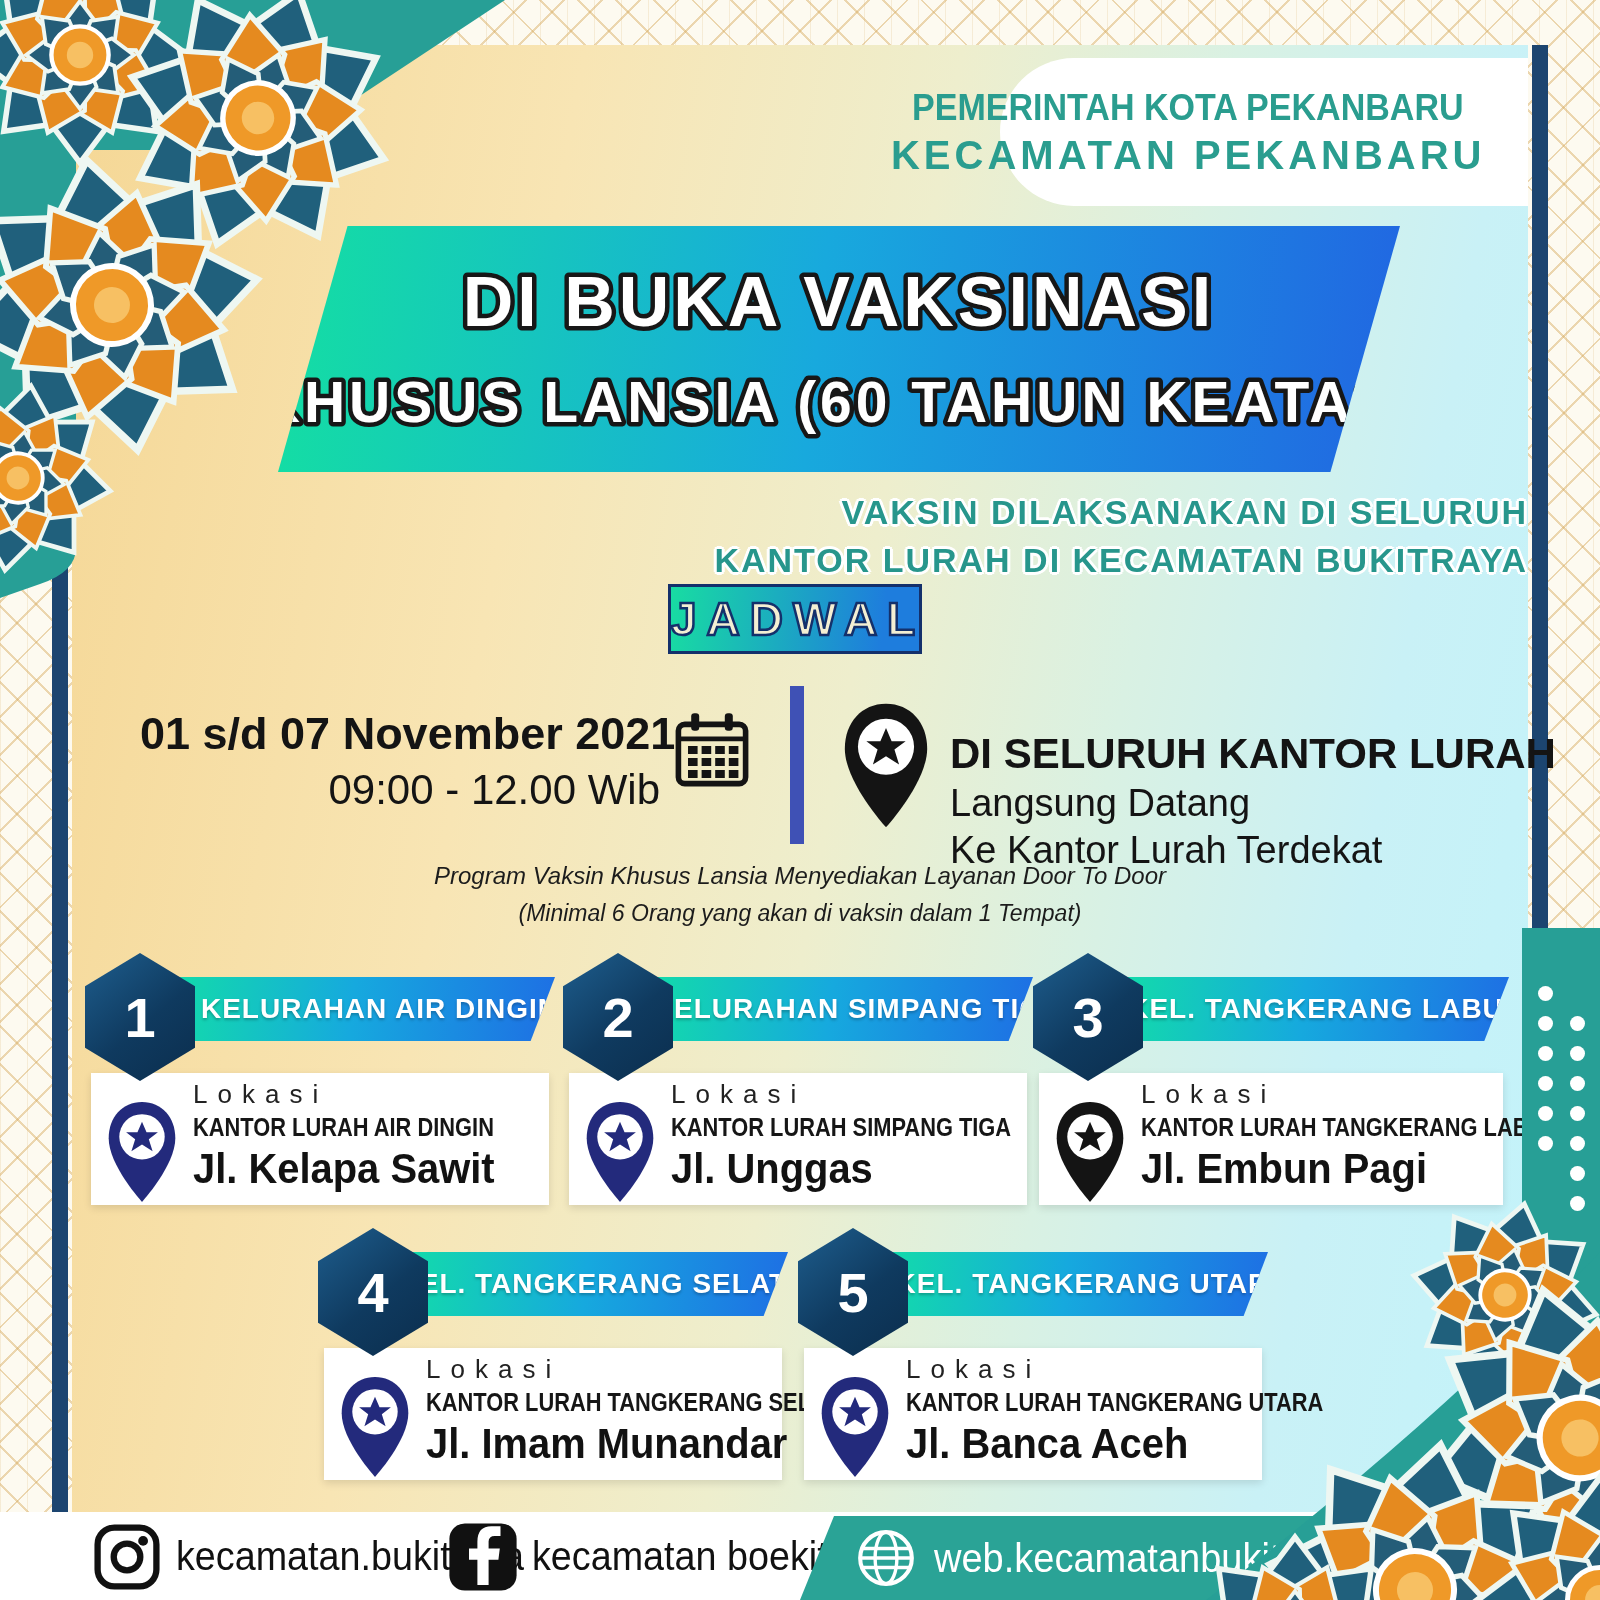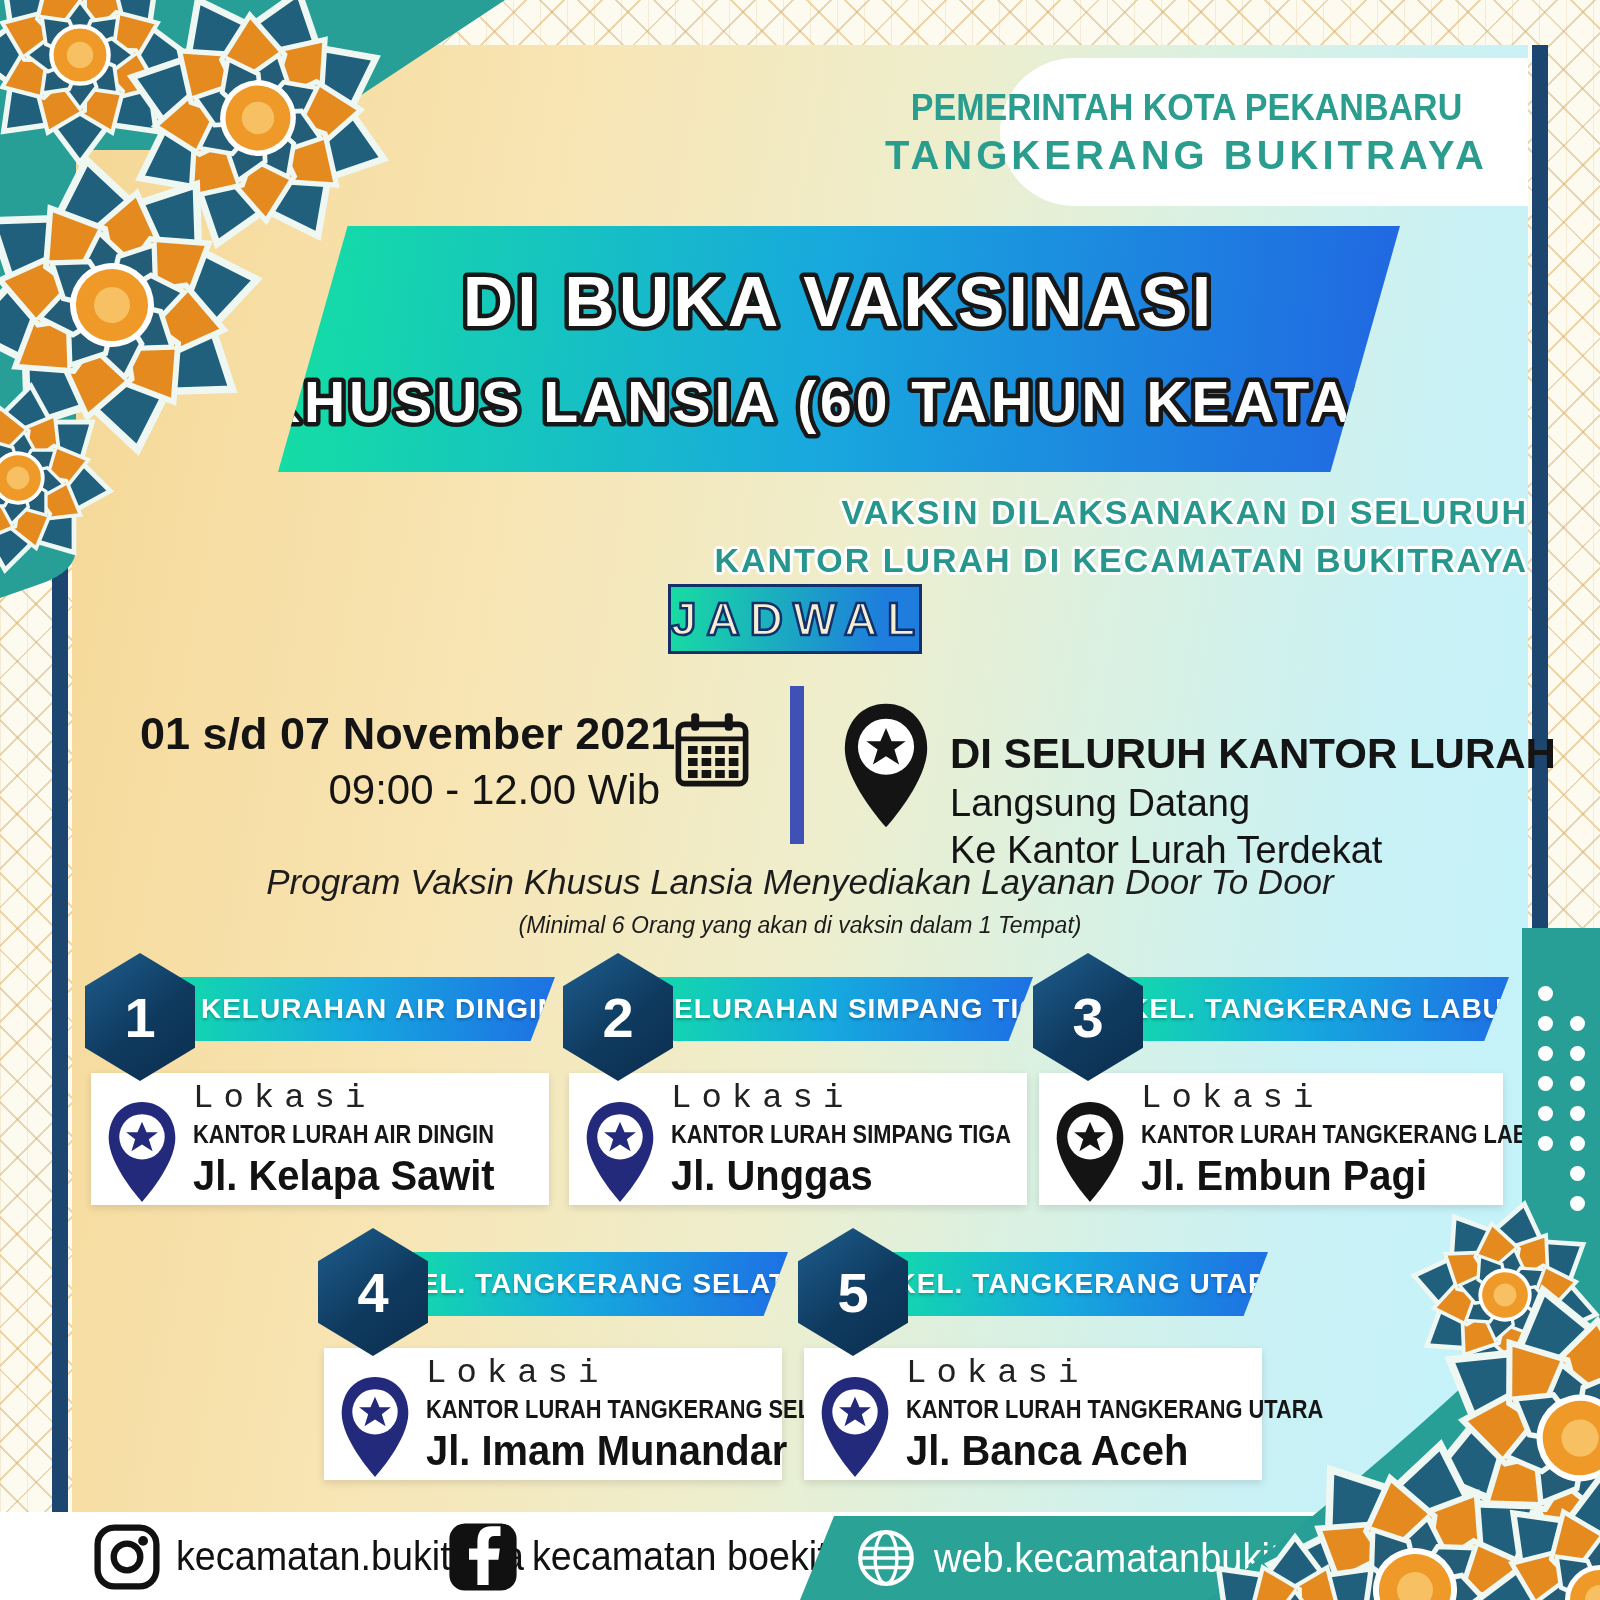--- a/index.html
+++ b/index.html
@@ -46,41 +46,41 @@
   .sched-date .date{font-size:45px;font-weight:bold;white-space:nowrap;}
   .sched-date .time{font-size:42px;margin-top:6px;}
   .cal-icon{position:absolute;left:672px;top:710px;z-index:3;}
   .divider{position:absolute;left:790px;top:686px;width:14px;height:158px;background:#3f51b5;z-index:3;}
   .loc-pin{position:absolute;left:838px;top:700px;z-index:3;color:#141414;}
   .sched-loc{position:absolute;left:950px;top:710px;z-index:3;color:#141414;}
   .sched-loc .t{font-size:42px;font-weight:bold;white-space:nowrap;margin-top:20px;}
   .sched-loc .s{font-size:38px;margin-top:4px;white-space:nowrap;}
   
   .note{position:absolute;left:72px;top:862px;width:1456px;text-align:center;z-index:3;color:#1c1c1c;font-style:italic;}
-  .note .n1{font-size:35px;}
+  .note .n1{font-size:24px;}
   .note .n2{font-size:23px;margin-top:10px;}
   
   .card{position:absolute;width:472px;height:252px;z-index:3;}
   .card .hex{position:absolute;left:0;top:0;width:110px;height:128px;z-index:3;
     clip-path:polygon(50% 0,100% 26%,100% 74%,50% 100%,0 74%,0 26%);
     background:linear-gradient(140deg,#1e5e8e,#0f3a5f 55%,#0b2e4e);
     display:flex;align-items:center;justify-content:center;}
   .card .hex span{color:#fff;font-size:56px;font-weight:bold;}
   .card .ribbon{position:absolute;left:64px;top:24px;right:2px;height:64px;z-index:2;
     clip-path:polygon(0 0,100% 0,94% 100%,0 100%);
     background:linear-gradient(96deg,#12e2a3,#16a9de 50%,#1e6fe4);
     display:flex;align-items:center;justify-content:center;padding-left:56px;}
   .card .ribbon span{color:#fff;font-size:28px;font-weight:bold;letter-spacing:1px;white-space:nowrap;
     text-shadow:0 2px 3px rgba(0,0,0,.25);}
   .card .body{position:absolute;left:6px;top:120px;right:8px;height:132px;background:#fff;z-index:1;
     box-shadow:0 3px 8px rgba(0,0,0,.12);}
   .card .pin{position:absolute;left:12px;top:26px;color:#232a7c;}
   .card.pin-black .pin{color:#141414;}
   .card .txt{position:absolute;left:102px;top:6px;right:4px;}
-  .card .lokasi{font-family:Liberation Mono, monospace;font-size:34px;letter-spacing:10px;color:#222;}
+  .card .lokasi{font-family:Liberation Sans, sans-serif;font-size:26px;letter-spacing:10px;color:#222;}
   .card .office{font-size:26px;font-weight:bold;color:#161616;white-space:nowrap;
     transform:scaleX(.84);transform-origin:left;margin-top:2px;}
   .card .street{font-size:42px;font-weight:bold;color:#121212;white-space:nowrap;
     transform:scaleX(.95);transform-origin:left;margin-top:2px;}
   
   .dots-block{position:absolute;left:1522px;top:928px;width:78px;height:404px;background:#279f96;z-index:3;}
   .dot{position:absolute;width:15px;height:15px;border-radius:50%;background:#fff;}
   
   .footer{position:absolute;left:0;top:1512px;width:1600px;height:88px;background:#fff;z-index:3;}
   .footer .handle{position:absolute;top:0;height:88px;line-height:88px;font-size:41px;color:#111;
@@ -129,21 +129,21 @@
 
 <div class="poster">
 
   <div class="navy-bar left"></div>
   <div class="navy-bar right"></div>
   <div class="content-panel"></div>
 
   <div class="header-box">
     <div class="header-text">
       <div class="l1">PEMERINTAH KOTA PEKANBARU</div>
-      <div class="l2">TANGKERANG BUKITRAYA</div>
+      <div class="l2">KECAMATAN PEKANBARU</div>
     </div>
     <svg class="crest" width="88" height="116" viewBox="0 0 100 120">
       <rect x="6" y="2" width="88" height="12" fill="#1a1a1a"></rect>
       <rect x="20" y="2" width="10" height="7" fill="#fff"></rect>
         <rect x="45" y="2" width="10" height="7" fill="#fff"></rect>
         <rect x="70" y="2" width="10" height="7" fill="#fff"></rect>
       <path d="M8,14 L92,14 L92,70 Q92,106 50,117 Q8,106 8,70 Z" fill="#cf2e23" stroke="#7a120c" stroke-width="2"></path>
       <path d="M16,20 L84,20 L84,66 Q84,96 50,106 Q16,96 16,66 Z" fill="#ffffff"></path>
       <circle cx="62" cy="30" r="3.4" fill="#1a1a1a"></circle>
         <circle cx="68" cy="40" r="3.8" fill="#1a1a1a"></circle>

